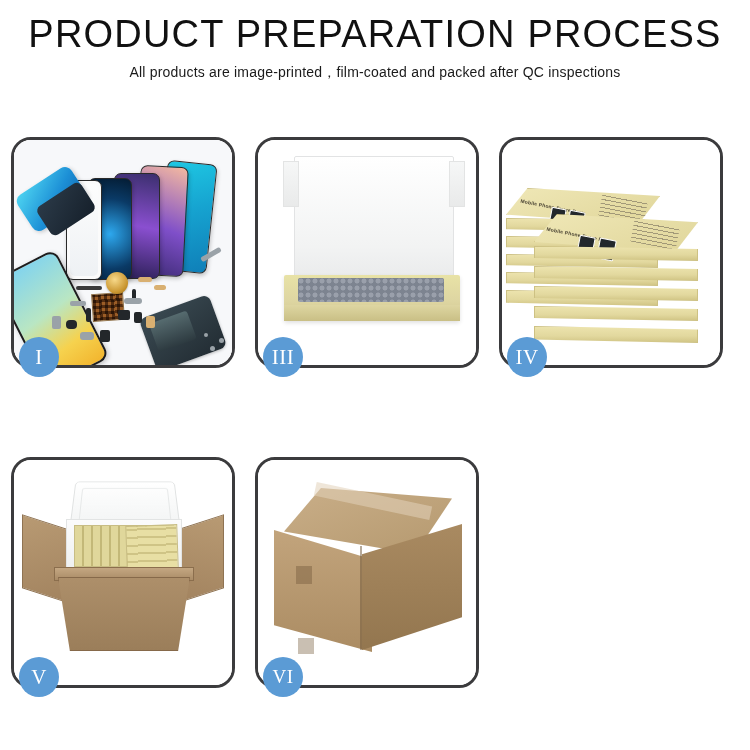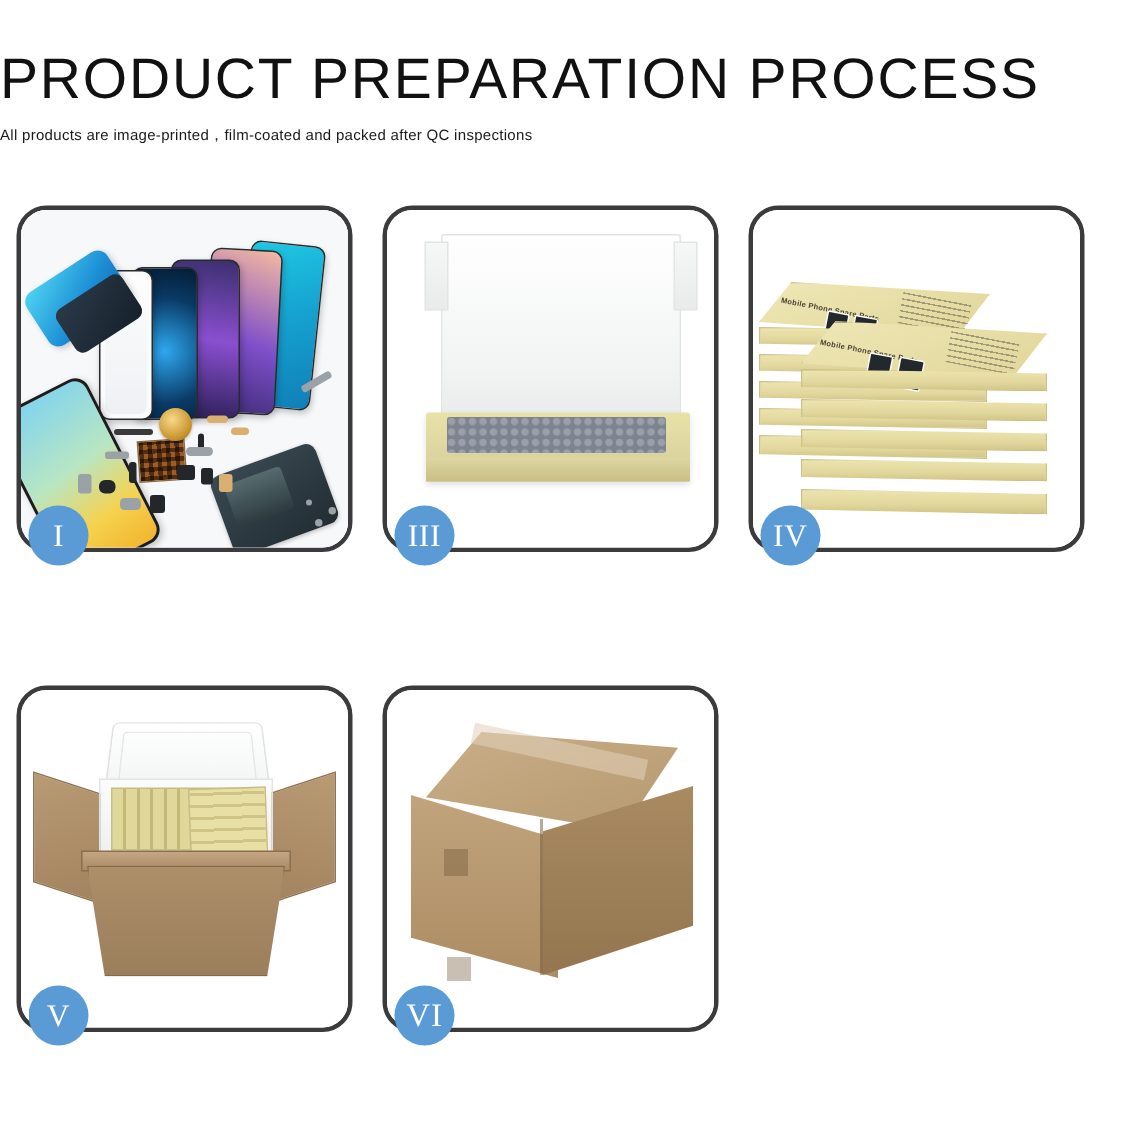--- a/index.html
+++ b/index.html
@@ -9,31 +9,31 @@
   }
   body {
     width: 750px;
     height: 750px;
     font-family: "Liberation Sans", sans-serif;
     overflow: hidden;
     position: relative;
   }
 
   
-  .header { text-align: left; padding-top: 34px; }
+  .header { text-align: center; padding-top: 15px; }
   .title {
     font-size: 38px;
     letter-spacing: 1.2px;
     color: #111111;
     font-weight: 400;
     line-height: 1.05;
     white-space: nowrap;
   }
   .subtitle {
-    font-size: 10px;
+    font-size: 14px;
     color: #1a1a1a;
     margin-top: 9px;
     letter-spacing: .2px;
     white-space: nowrap;
   }
 
   
   .grid {
     position: absolute;
     left: 11px;
@@ -69,21 +69,21 @@
     background: #5b9bd5;
     color: #ffffff;
     display: flex;
     align-items: center;
     justify-content: center;
     font-family: "Liberation Serif", serif;
     font-size: 21px;
     letter-spacing: .5px;
     z-index: 6;
   }
-  .badge.wide { font-size: 22px; }
+  .badge.wide { font-size: 19px; }
 
   
   .scene { position: absolute; inset: 0; }
   .ph1-bg { position:absolute; inset:0; background:#f7f8fa; }
   .fan-phone {
     position: absolute;
     border-radius: 7px;
     border: 1.5px solid #2a2a2a;
     box-shadow: 1px 2px 4px rgba(0,0,0,.22);
   }

